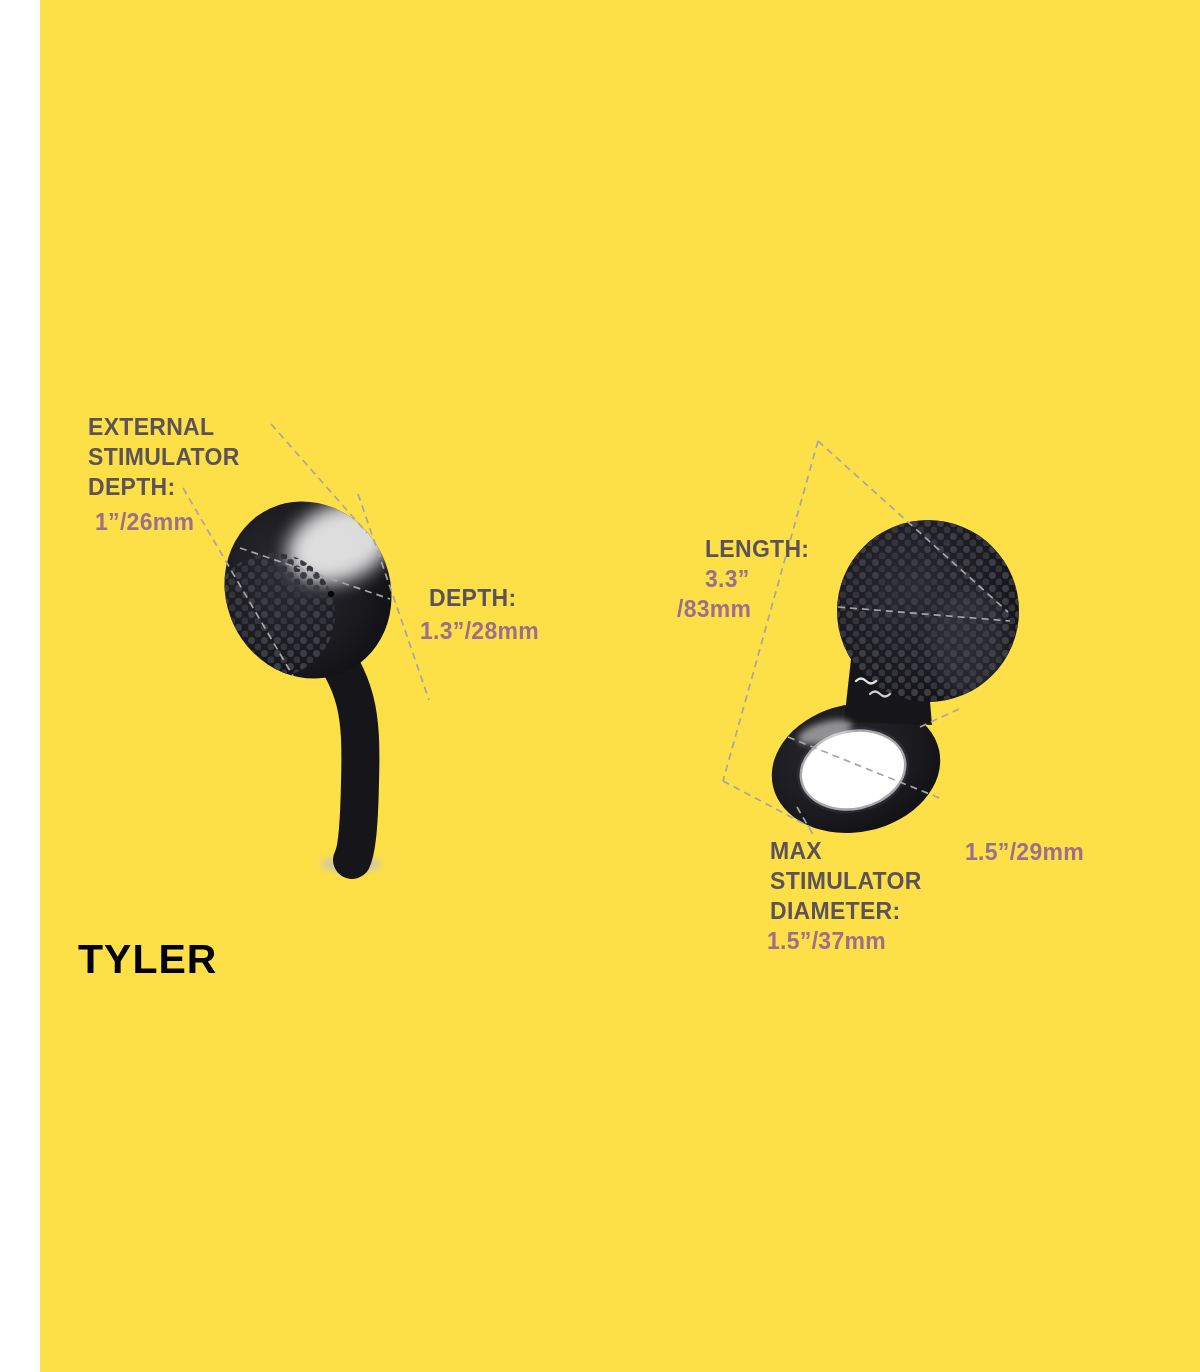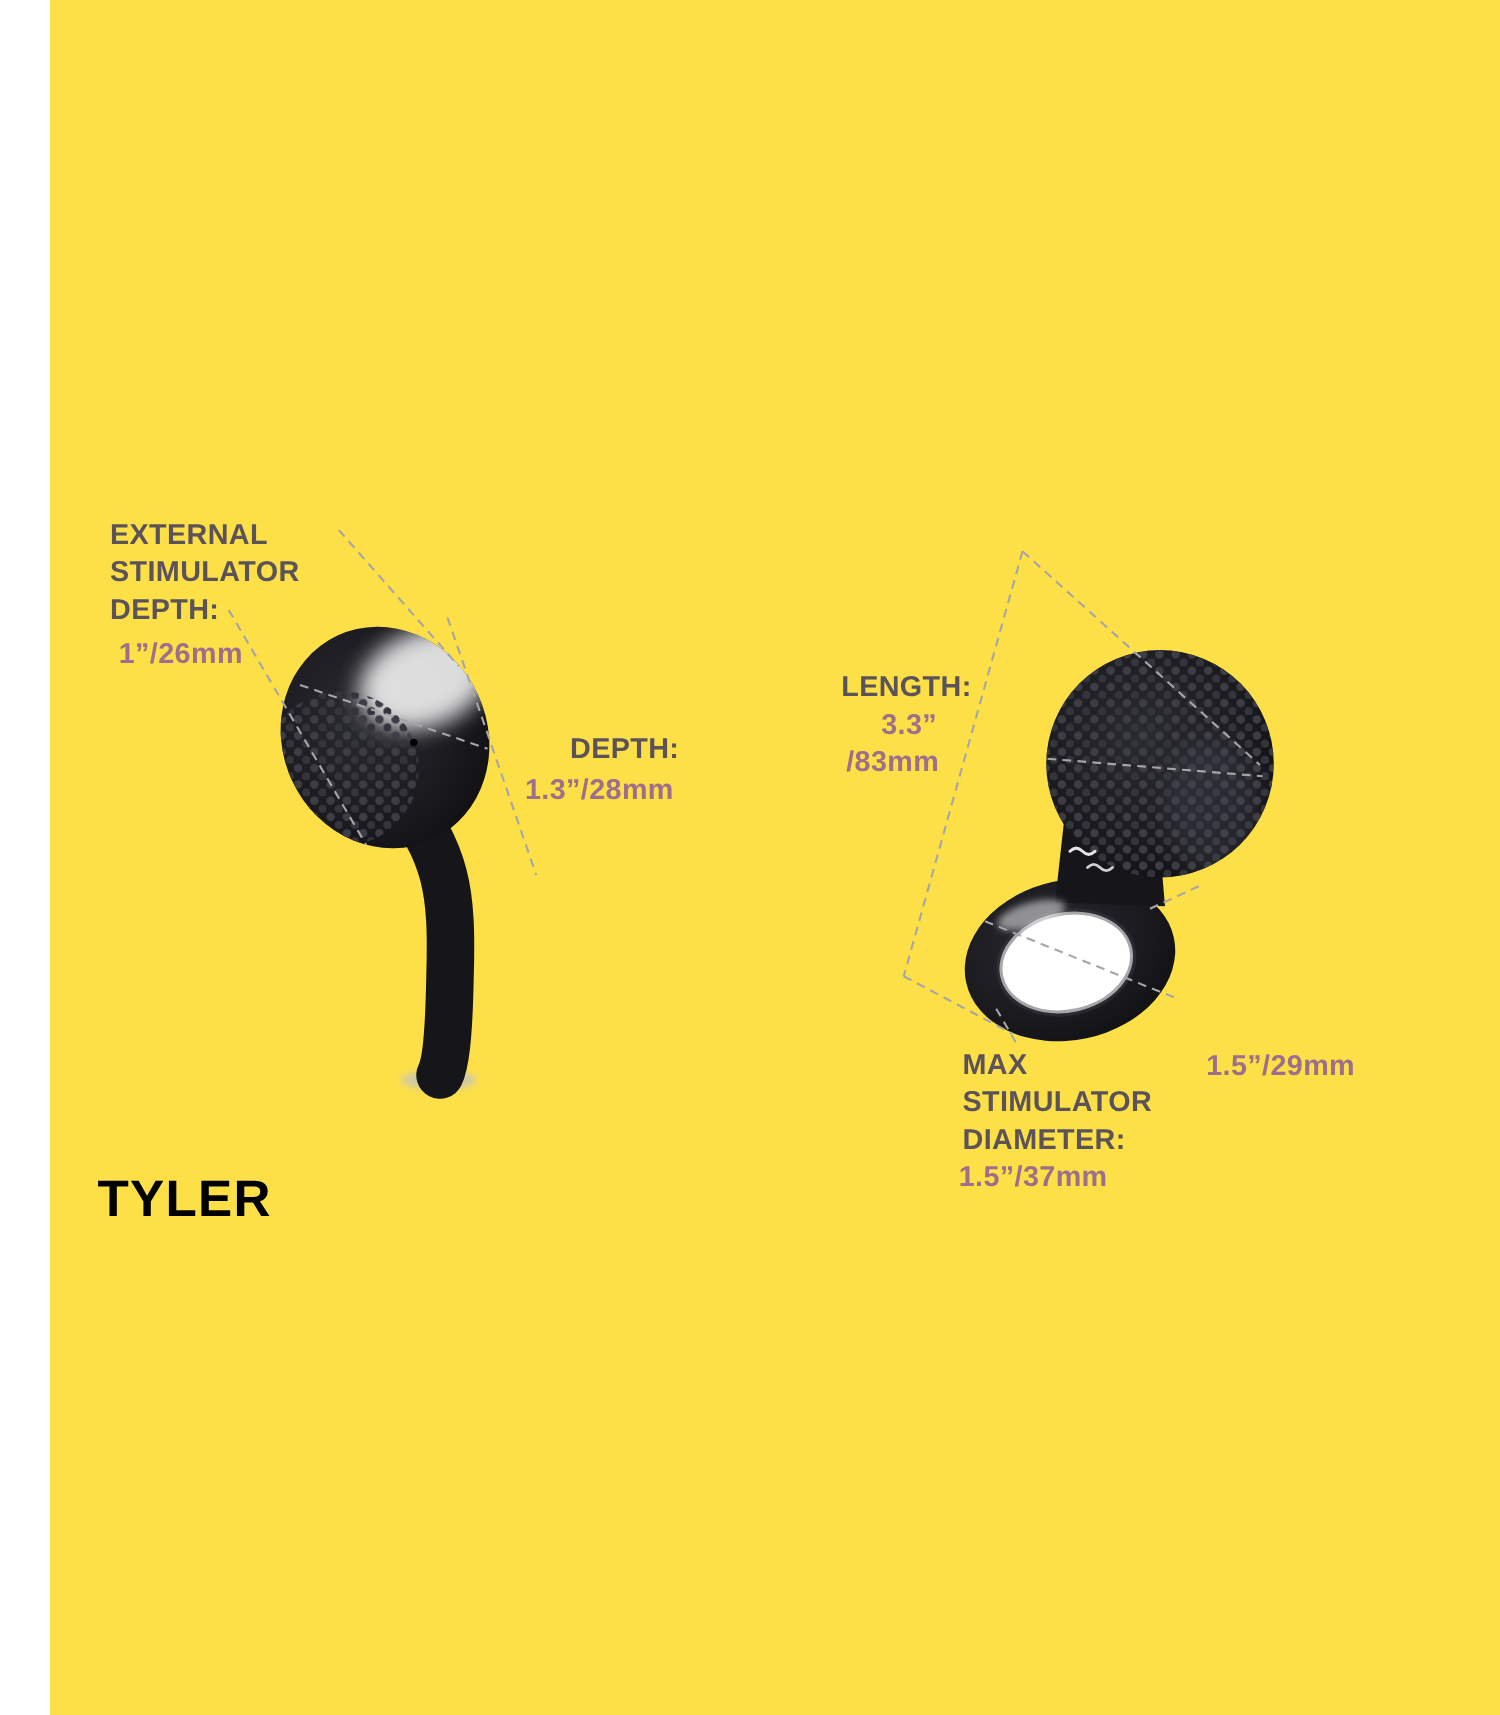--- a/index.html
+++ b/index.html
@@ -117,24 +117,24 @@
       <line x1="798" y1="607" x2="970" y2="621"></line>
       <line x1="748" y1="737" x2="902" y2="799"></line>
       <line x1="880" y1="727" x2="919" y2="709"></line>
       <line x1="757" y1="807" x2="775" y2="838"></line>
     </g>
   </svg>
 
   <div class="lbl wrap3" style="left:48px;top:412px;">EXTERNAL STIMULATOR DEPTH:</div>
   <div class="val" style="left:55px;top:507px;">1”/26mm</div>
 
-  <div class="lbl" style="left:416px;top:583px;text-align:right;">DEPTH:</div>
+  <div class="lbl" style="left:389px;top:583px;text-align:right;">DEPTH:</div>
   <div class="val" style="left:380px;top:616px;">1.3”/28mm</div>
 
-  <div class="lbl" style="left:633px;top:534px;">LENGTH:</div>
+  <div class="lbl" style="left:665px;top:534px;">LENGTH:</div>
   <div class="val" style="left:665px;top:564px;">3.3”</div>
   <div class="val" style="left:637px;top:594px;">/83mm</div>
 
 
   <div class="val" style="left:925px;top:837px;">1.5”/29mm</div>
 
   <div class="lbl wrap-max" style="left:730px;top:836px;">MAX STIMULATOR DIAMETER:</div>
   <div class="val" style="left:727px;top:926px;">1.5”/37mm</div>
 
   <div class="product-name" style="left:38px;top:936px;">TYLER</div>

